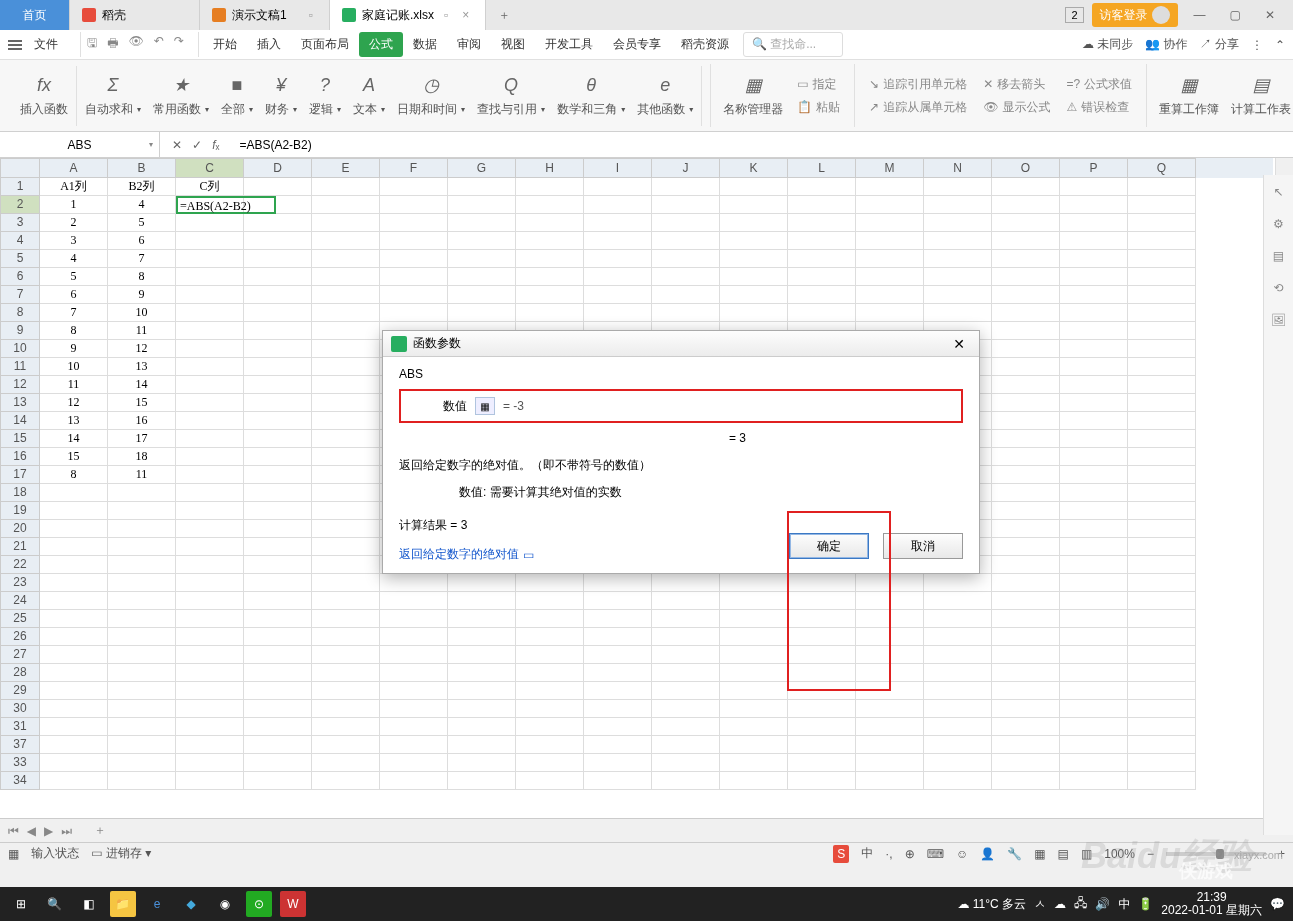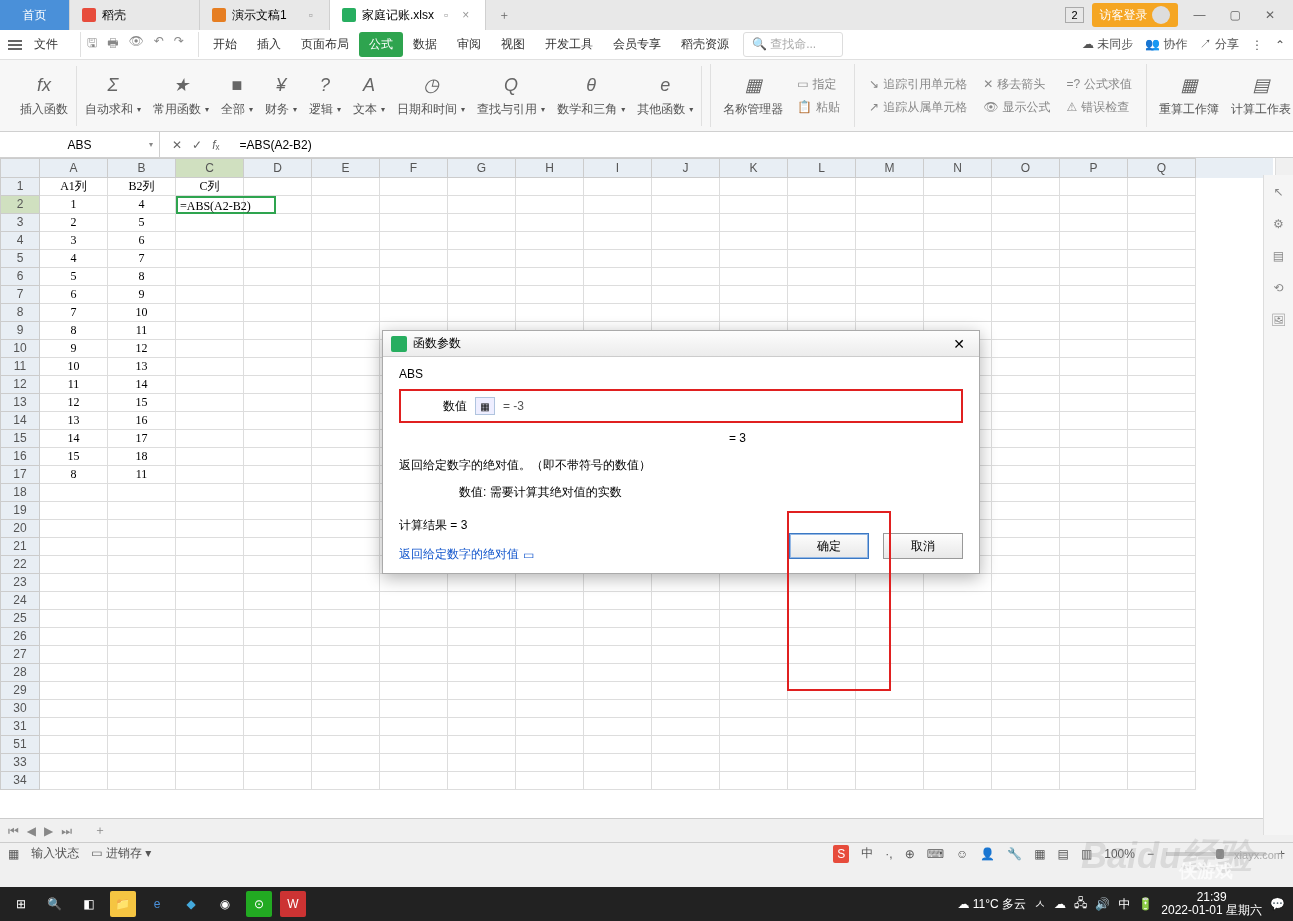--- a/index.html
+++ b/index.html
@@ -310,21 +310,21 @@
       <div class="row-h">22</div>
       <div class="row-h">23</div>
       <div class="row-h">24</div>
       <div class="row-h">25</div>
       <div class="row-h">26</div>
       <div class="row-h">27</div>
       <div class="row-h">28</div>
       <div class="row-h">29</div>
       <div class="row-h">30</div>
       <div class="row-h">31</div>
-      <div class="row-h">51</div>
+      <div class="row-h">37</div>
       <div class="row-h">33</div>
       <div class="row-h">34</div>
     </div>
   <div class="cells" id="cells">
       <div class="cell" style="left: 0px; top: 0px;">A1列</div>
       <div class="cell" style="left: 68px; top: 0px;">B2列</div>
       <div class="cell" style="left: 136px; top: 0px;">C列</div>
       <div class="cell" style="left: 0px; top: 18px;">1</div>
       <div class="cell" style="left: 0px; top: 36px;">2</div>
       <div class="cell" style="left: 0px; top: 54px;">3</div>

